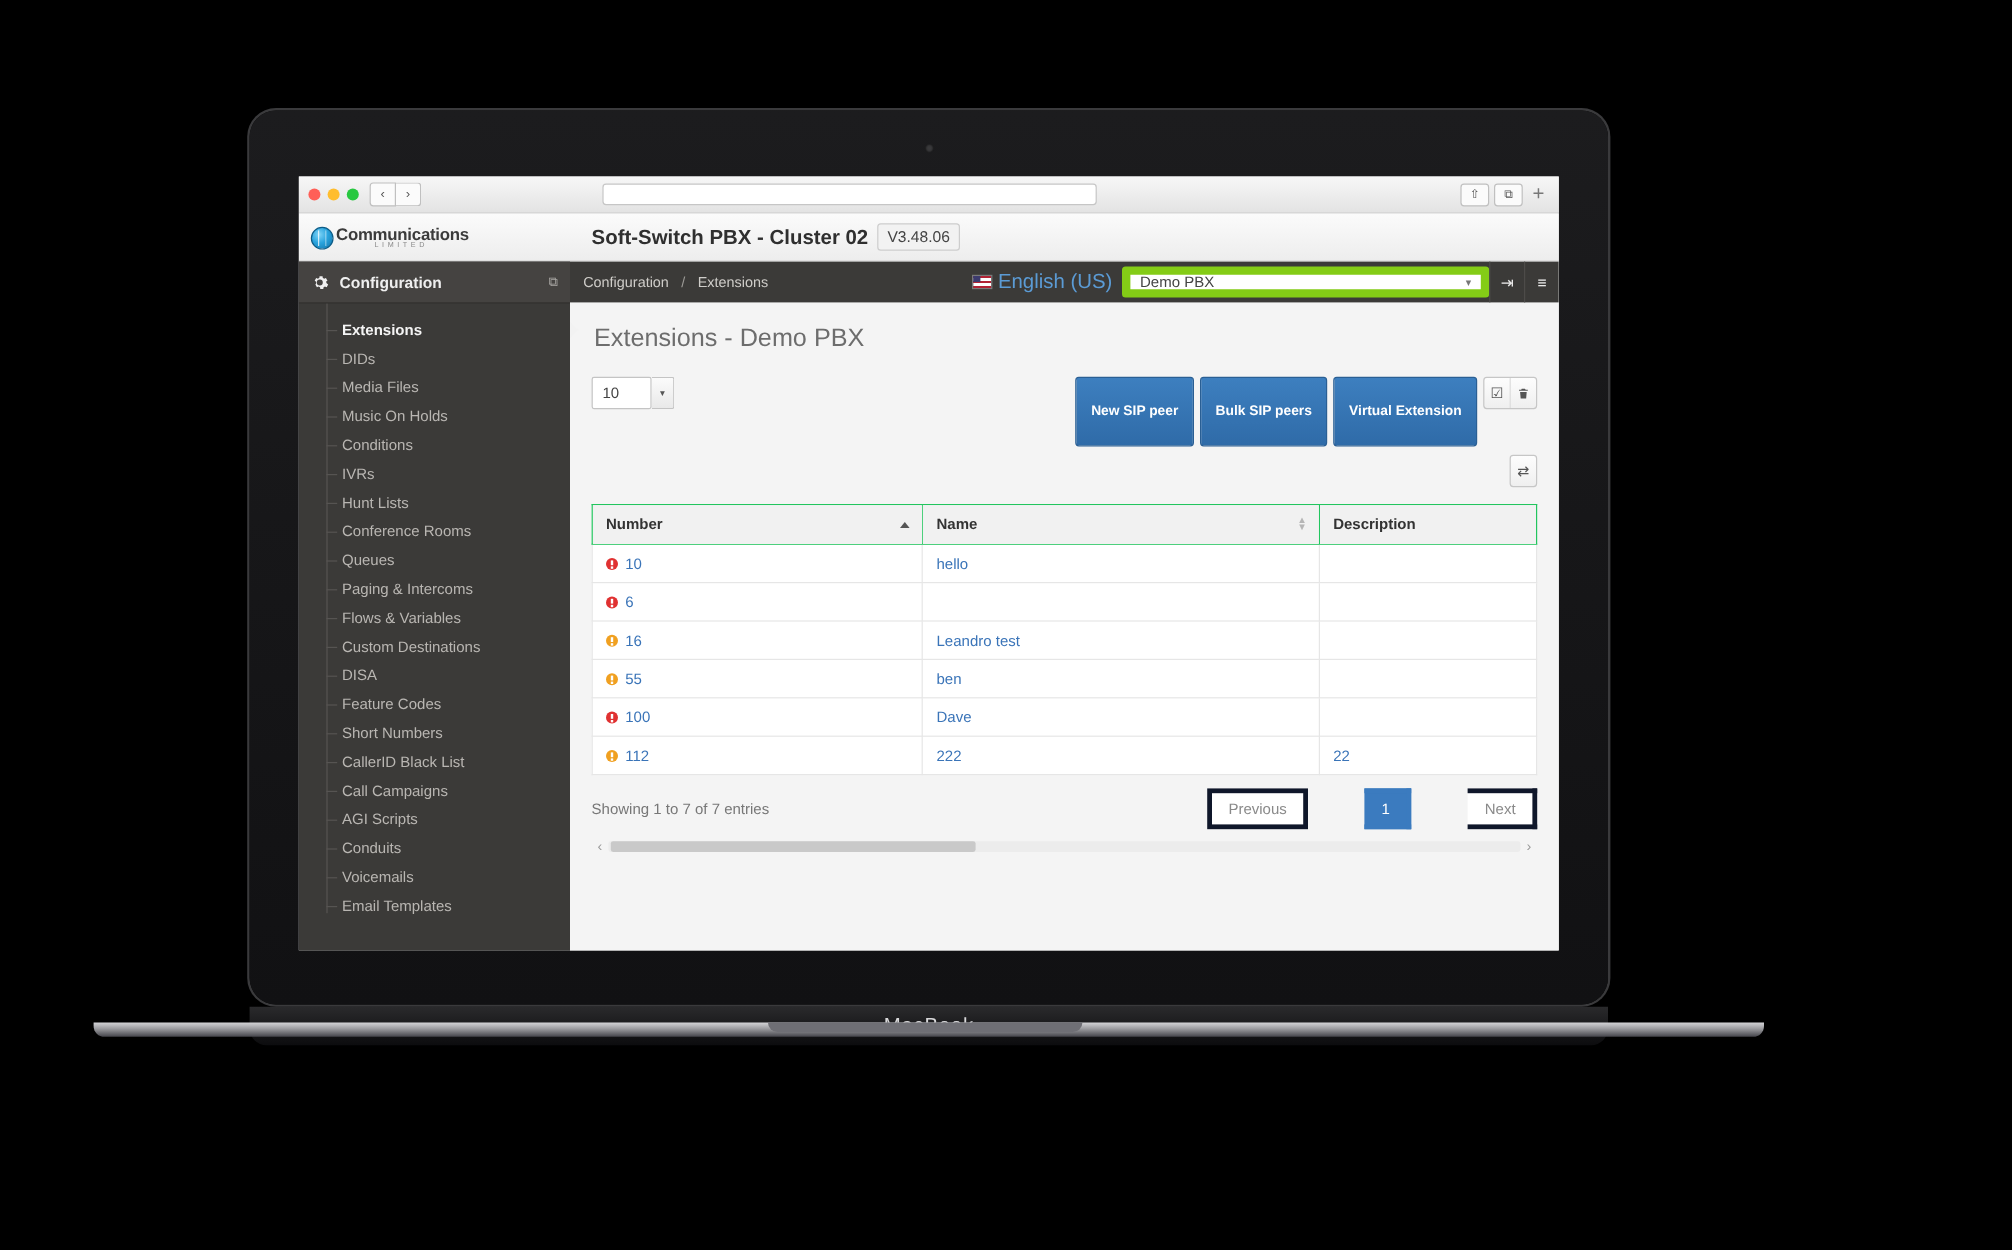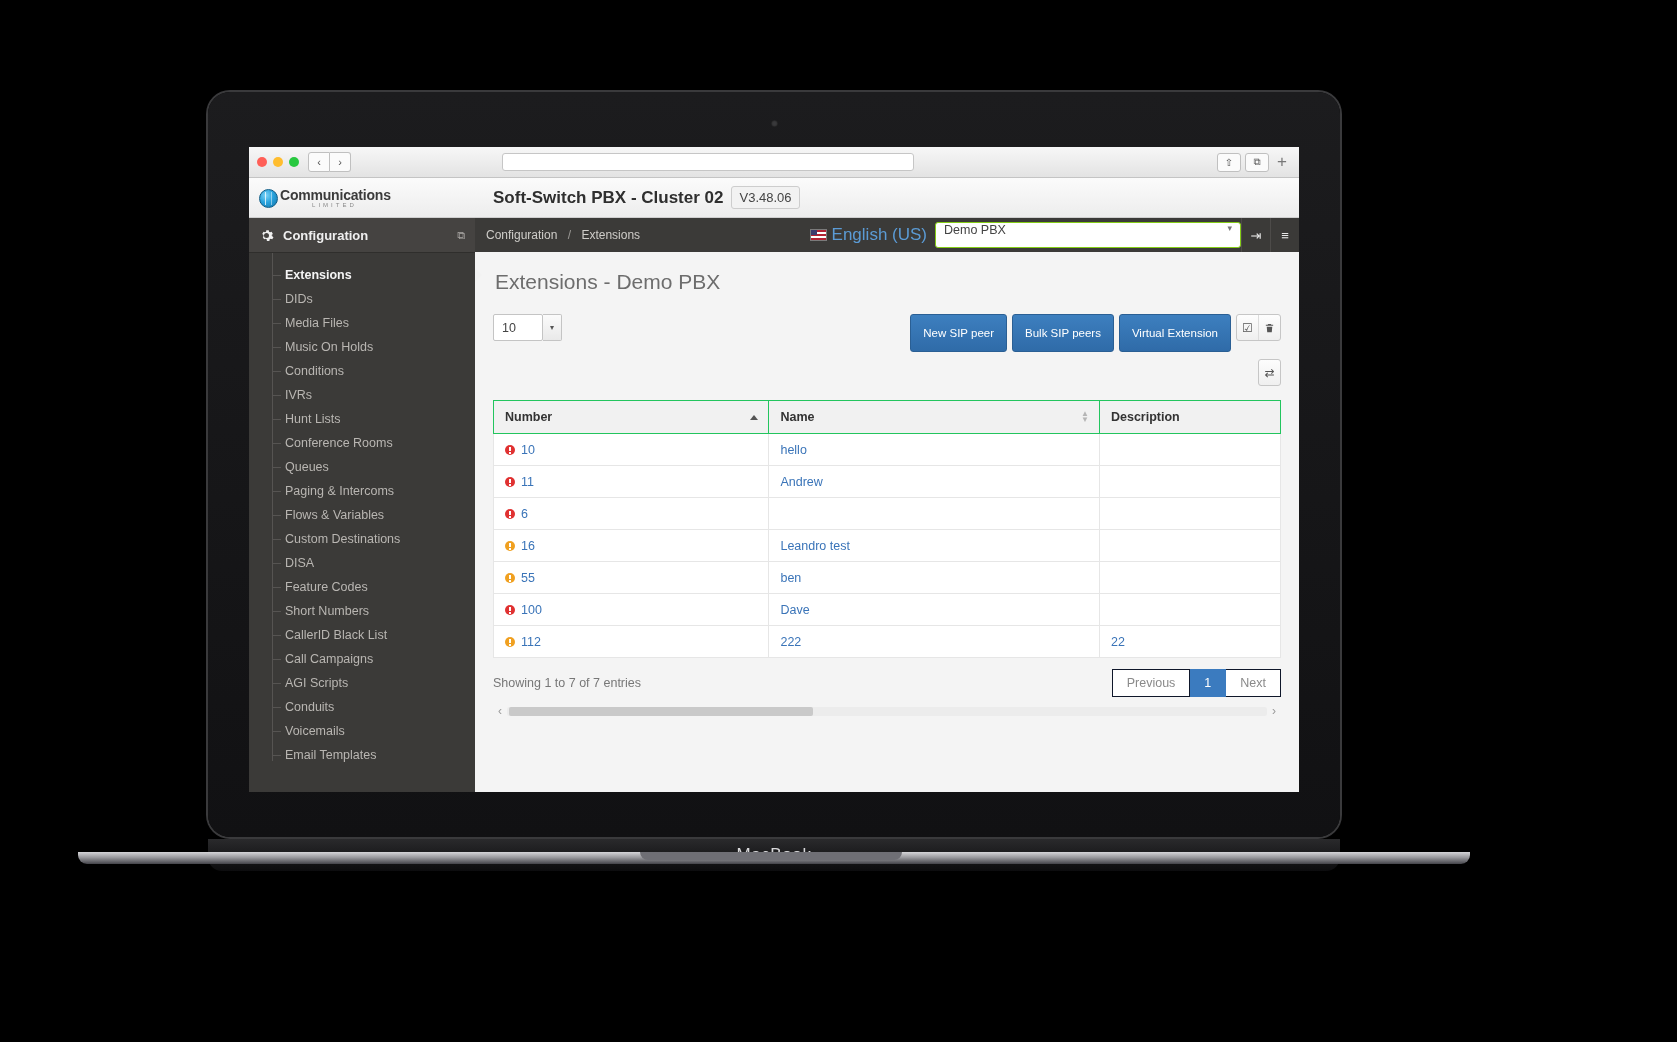--- a/index.html
+++ b/index.html
@@ -85,39 +85,39 @@
 
   .content{flex:1;display:flex;flex-direction:column;background:#f4f4f4;}
   .topbar{height:34px;background:#3b3a38;display:flex;align-items:center;padding:0 0 0 11px;}
   .crumb{font-size:12px;color:#cfcdc9;}
   .crumb .sep{margin:0 7px;color:#9c9a96;}
   .topbar-right{margin-left:auto;display:flex;align-items:center;height:100%;}
   .lang{display:flex;align-items:center;font-size:17px;color:#5b9bd5;margin-right:8px;}
   .flag{width:15px;height:10px;margin-right:5px;border:1px solid #7a7a7a;position:relative;
         background:linear-gradient(#b22234 0 20%,#fff 20% 40%,#b22234 40% 60%,#fff 60% 80%,#b22234 80% 100%);}
   .flag:before{content:"";position:absolute;left:0;top:0;width:6px;height:5px;background:#3c3b6e;}
-  .pbxsel{width:306px;height:26px;background:#fff;border:1px solid #84cc16;border-radius:3px;
-          display:flex;padding:0 8px;font-size:12.5px;color:#444;box-sizing:border-box;}
+  .pbxsel{width:306px;height:26px;background:#fff;border:7px solid #84cc16;border-radius:3px;
+          display:flex;align-items:center;padding:0 8px;font-size:12.5px;color:#444;box-sizing:border-box;}
   .pbxsel .caret{margin-left:auto;color:#777;font-size:9px;}
   .ticon{width:28px;height:100%;display:flex;align-items:center;justify-content:center;
          color:#e8e8e8;border-left:1px solid #4d4b49;font-size:13px;}
 
   .page{flex:1;padding:18px 18px 0 18px;overflow:hidden;}
   .page-title{font-size:21px;color:#6d6d6d;font-weight:400;margin:0 0 20px 2px;}
 
   .tbl-toolbar{display:flex;align-items:flex-start;margin-bottom:14px;}
   .lenwrap{display:flex;align-items:center;}
   .lensel{width:50px;height:27px;border:1px solid #c4c4c4;background:#fff;border-radius:2px;
           font-size:12.5px;color:#444;display:flex;align-items:center;padding-left:8px;box-sizing:border-box;}
   .lensel-btn{width:19px;height:27px;border:1px solid #c4c4c4;border-left:none;background:linear-gradient(180deg,#fbfbfb,#e9e9e9);
               display:flex;align-items:center;justify-content:center;font-size:8px;color:#555;border-radius:0 2px 2px 0;box-sizing:border-box;}
   .tb-right{margin-left:auto;display:flex;flex-direction:column;align-items:flex-end;gap:7px;}
   .btnrow{display:flex;gap:5px;align-items:flex-start;}
   .btn{background:linear-gradient(180deg,#3d7fbf,#2f6ba8);border:1px solid #2a5f94;color:#fff;
-       font-size:11.5px;padding:12px 12px;border-radius:3px;white-space:nowrap;}
+       font-size:11.5px;padding:22px 12px;border-radius:3px;white-space:nowrap;font-weight:bold;}
   .iconbtns{display:flex;border:1px solid #c6c6c6;background:linear-gradient(180deg,#fdfdfd,#efefef);border-radius:3px;}
   .ibtn{width:21px;height:25px;display:flex;align-items:center;justify-content:center;font-size:12px;color:#555;}
   .ibtn+.ibtn{border-left:1px solid #dcdcdc;}
   .iconbtns2{display:flex;border:1px solid #c6c6c6;background:linear-gradient(180deg,#fdfdfd,#efefef);border-radius:3px;}
 
   table.grid{width:100%;border-collapse:collapse;background:#fff;table-layout:fixed;}
   table.grid th{background:#f1f1f1;border:1px solid #22c55e;text-align:left;font-size:12.5px;
                 color:#333;padding:9px 11px;font-weight:700;position:relative;}
   table.grid td{border:1px solid #e6e6e6;padding:8px 11px;font-size:12.5px;color:#3a74b8;height:15px;}
   .sort-asc{position:absolute;right:10px;top:50%;margin-top:-2px;width:0;height:0;
@@ -126,21 +126,21 @@
   .dot{display:inline-block;width:10px;height:10px;border-radius:50%;margin-right:6px;
        position:relative;vertical-align:-1px;}
   .dot:after{content:"";position:absolute;left:50%;top:2px;margin-left:-1px;width:2px;height:4px;background:#fff;}
   .dot:before{content:"";position:absolute;left:50%;top:7px;margin-left:-1px;width:2px;height:2px;background:#fff;}
   .dot-red{background:#e03131;}
   .dot-orange{background:#f0a020;}
 
   .tbl-footer{display:flex;align-items:center;margin-top:11px;}
   .showing{font-size:12.5px;color:#777;}
   .pager{margin-left:auto;display:flex;}
-  .pg{border:1px solid #0f172a;background:#fff;color:#8a8a8a;font-size:12.5px;padding:6px 14px;}
+  .pg{border:4px solid #0f172a;background:#fff;color:#8a8a8a;font-size:12.5px;padding:6px 14px;margin-left:47px;}
   .pg.cur{background:#3b7bbf;border-color:#3b7bbf;color:#fff;}
   .pg+.pg{border-left:none;}
 
   .hscroll{display:flex;align-items:center;margin-top:8px;height:12px;}
   .hs-arrow{color:#9a9a9a;font-size:12px;width:14px;text-align:center;}
   .hs-track{flex:1;height:9px;background:#ececec;border-radius:2px;position:relative;}
   .hs-thumb{position:absolute;left:2px;top:0;width:40%;height:9px;background:#c9c9c9;border-radius:2px;}
 </style>
 </head>
 <body>
@@ -325,25 +325,20 @@
                     <th><span>Description</span></th>
                   </tr>
                 </thead>
               <tbody id="grid-body">
                   <tr>
                     <td><span class="dot dot-red"></span><span>10</span></td>
                     <td>hello</td>
                     <td></td>
                   </tr>
                   <tr>
-                    <td><span class="dot dot-red"></span><span>11</span></td>
-                    <td>Andrew</td>
-                    <td></td>
-                  </tr>
-                  <tr>
                     <td><span class="dot dot-red"></span><span>6</span></td>
                     <td></td>
                     <td></td>
                   </tr>
                   <tr>
                     <td><span class="dot dot-orange"></span><span>16</span></td>
                     <td>Leandro test</td>
                     <td></td>
                   </tr>
                   <tr>

